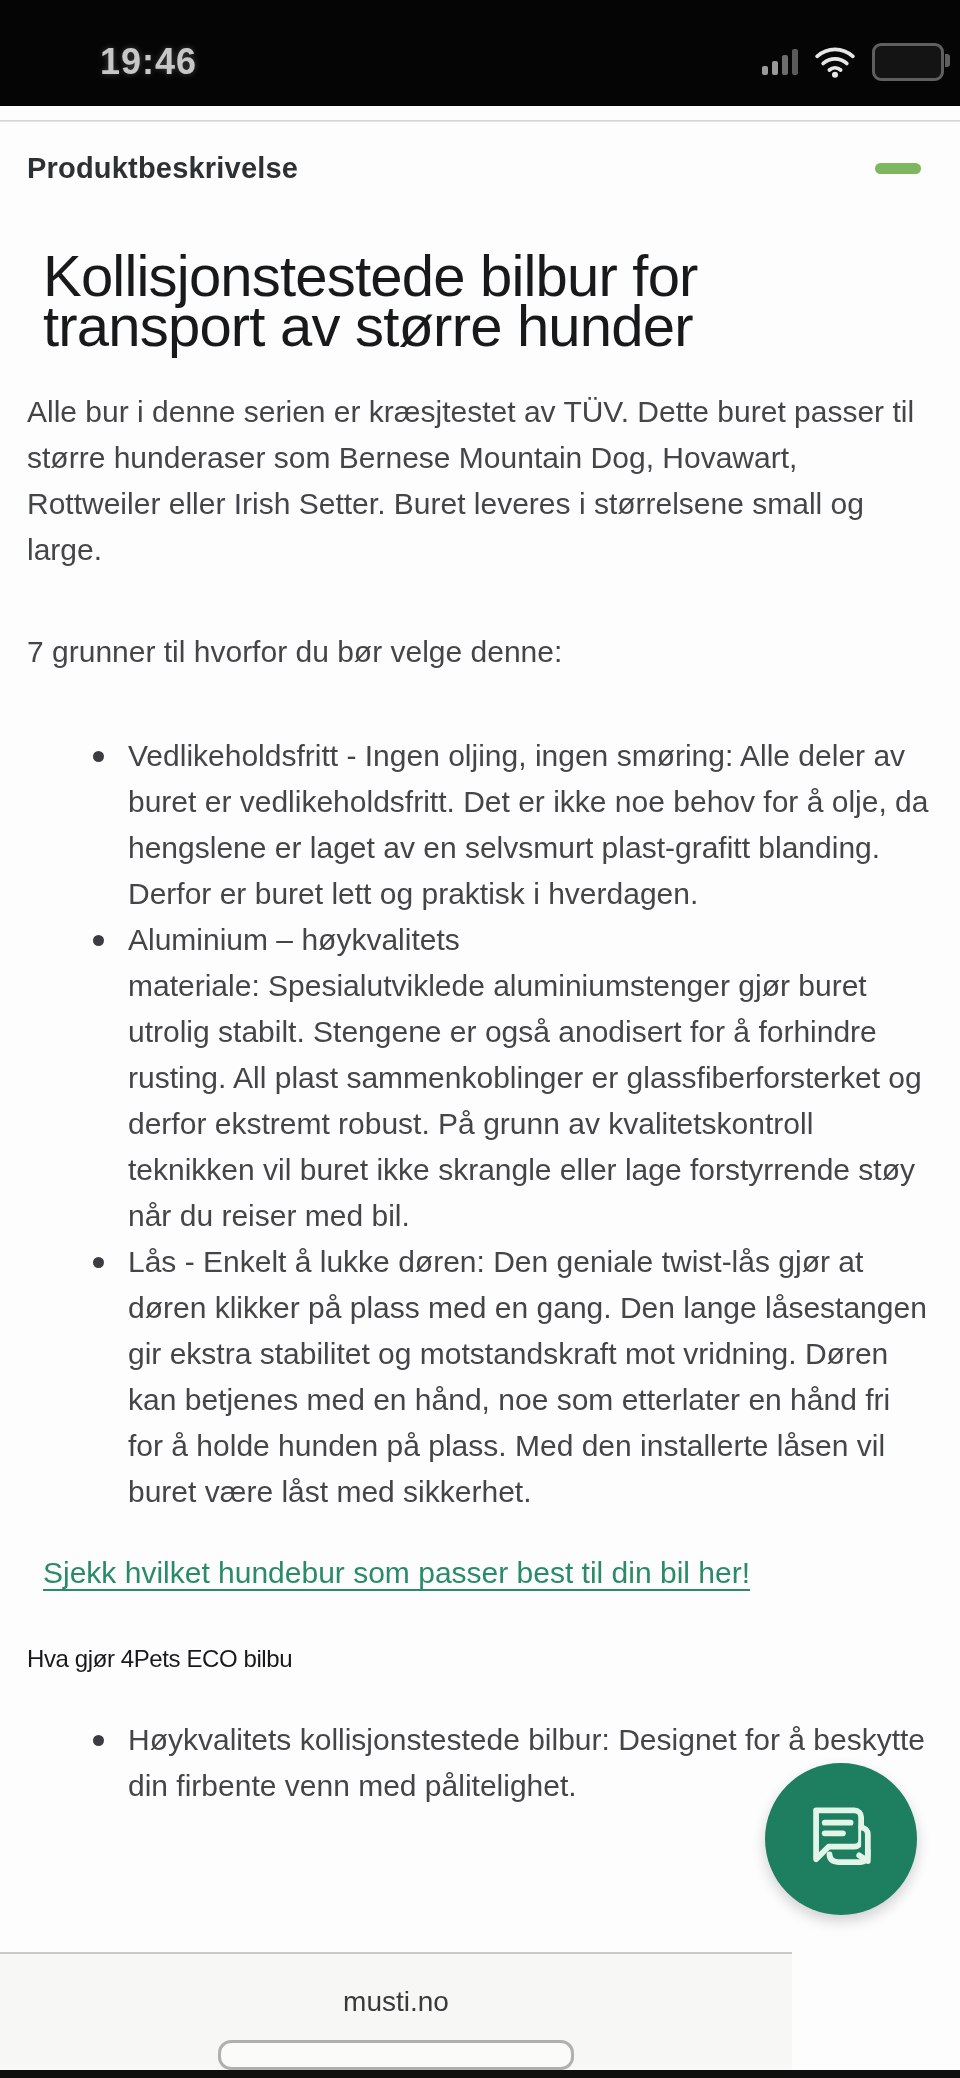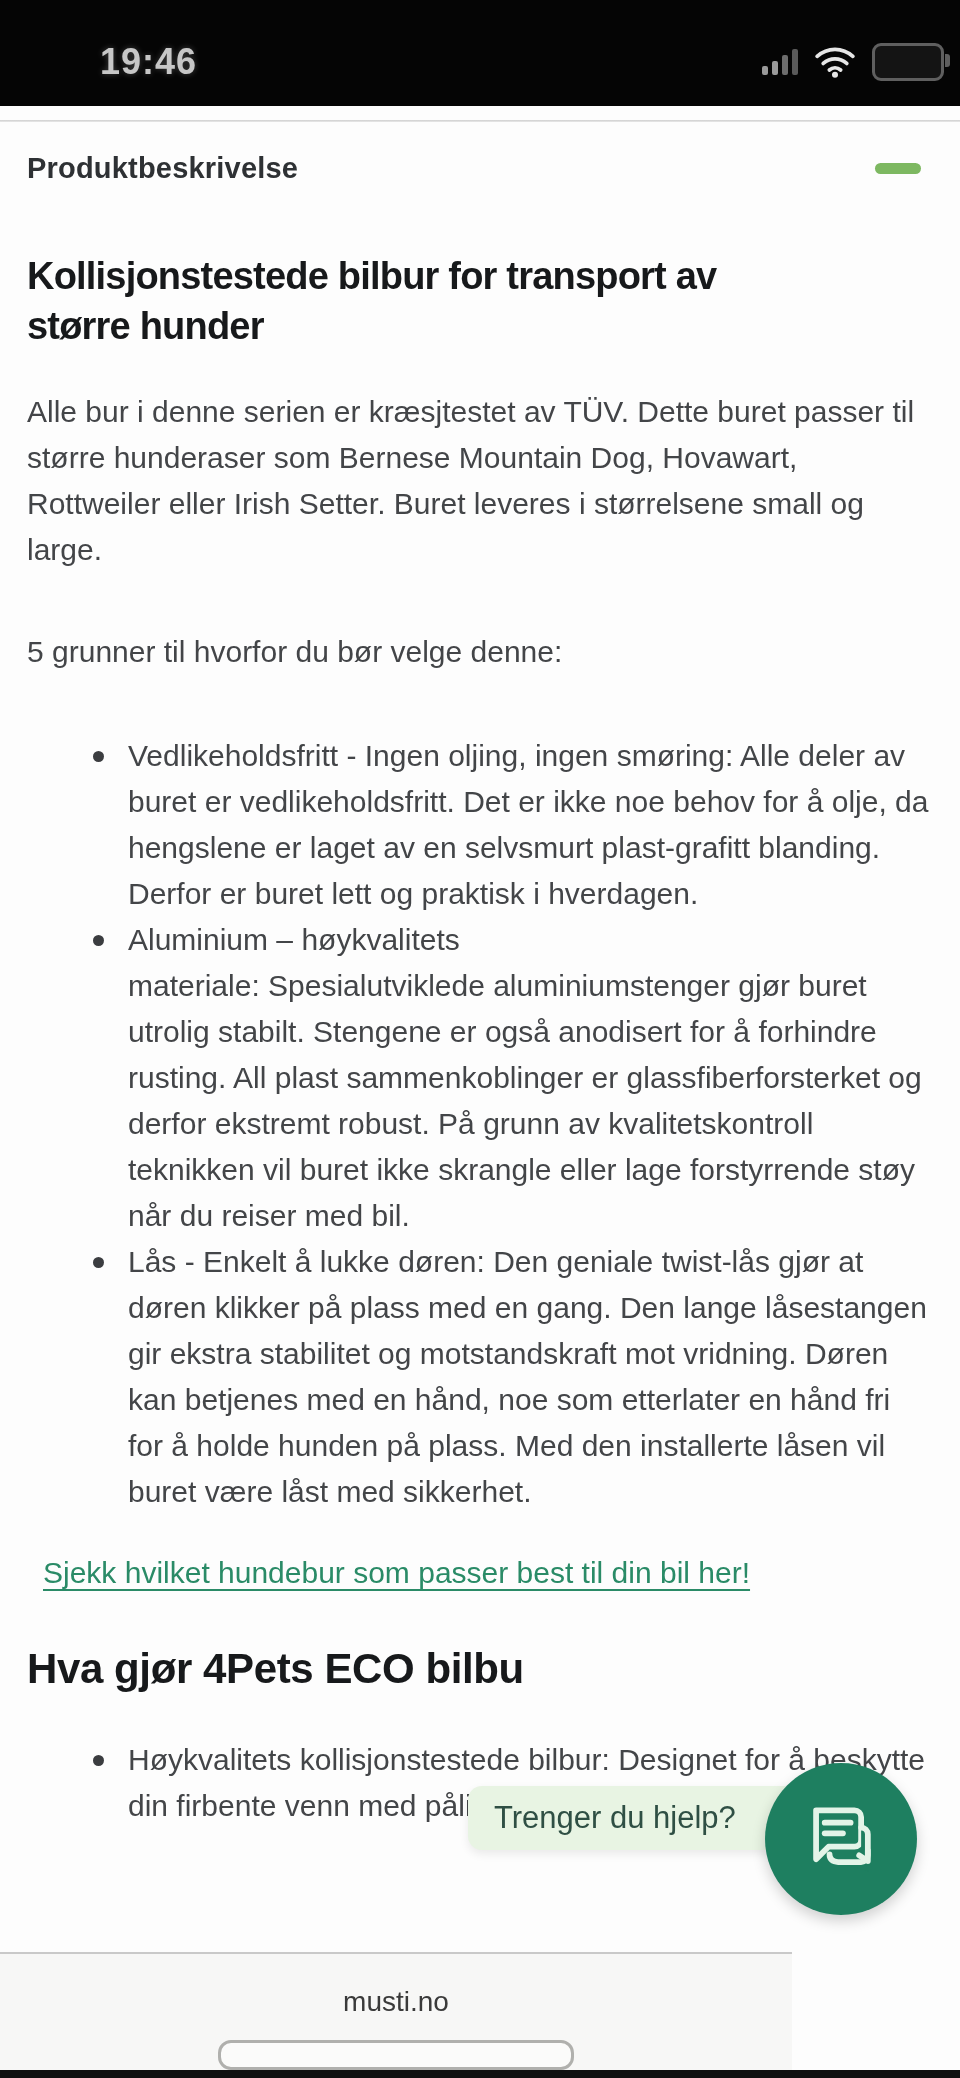--- a/index.html
+++ b/index.html
@@ -35,43 +35,43 @@
 
   
   .page{position:absolute;top:113px;left:0;width:960px;padding:0 27px;box-sizing:border-box;background:#fdfdfd;min-height:1865px;}
   .top-hairline{height:2px;background:linear-gradient(#cfcfcf,#e9e9e9);margin:7px -27px 0;}
 
   .accordion{margin-top:30px;display:flex;align-items:center;justify-content:space-between;cursor:pointer;}
   .acc-title{margin:0;font-size:29px;font-weight:700;color:#2e3134;letter-spacing:.2px;}
   .minus-icon{display:block;width:46px;height:11px;border-radius:6px;background:var(--accent-green,#7db861);margin-right:12px;}
 
   h1.main-heading{
-    margin:66px 0 0;max-width:770px;
-    font-size:38px;line-height:50px;font-weight:700;color:#17191b;letter-spacing:-.8px;
+    margin:66px 16px 0;max-width:770px;
+    font-size:58px;line-height:50px;font-weight:400;color:#17191b;letter-spacing:-.8px;
   }
   .body-text{font-size:30px;line-height:46px;color:#434548;}
   .intro{margin:38px 0 0;}
   .reasons-intro{margin:56px 0 0;}
 
   ul.bullets{list-style:none;margin:58px 0 0;padding:0;}
   ul.bullets li{
     position:relative;padding-left:101px;white-space:pre-line;
     font-size:30px;line-height:46px;color:#434548;
   }
   ul.bullets li::before{
     content:"";position:absolute;left:66px;top:18px;width:11px;height:11px;border-radius:50%;background:#3b3d40;
   }
   ul.features{margin:44px 0 0;}
 
   a.green-link{
     display:inline-block;margin-top:38px;
     font-size:30px;line-height:40px;color:var(--link-green,#2a8b67);
     text-decoration:underline;text-underline-offset:6px;text-decoration-thickness:2px;margin-left:16px;
   }
-  h2.sub-heading{margin:52px 0 0;font-size:42px;font-weight:700;color:#17191b;letter-spacing:-.4px;}
+  h2.sub-heading{margin:52px 0 0;font-size:24px;font-weight:400;color:#17191b;letter-spacing:-.4px;}
 
   
   .chat-pill{
     position:absolute;left:468px;top:1786px;height:64px;z-index:6;
     background:var(--chat-pill-bg,#e8f4e3);border-radius:14px;
     box-shadow:0 4px 10px rgba(0,0,0,.08);
     display:flex;align-items:center;padding:0 120px 0 26px;cursor:pointer;
   }
   .chat-pill span{font-size:31px;color:var(--chat-pill-text,#2f4f44);}
   .chat-fab{
@@ -127,41 +127,38 @@
 
     <div class="accordion">
       <h2 class="acc-title">Produktbeskrivelse</h2>
       <span class="minus-icon"></span>
     </div>
 
     <h1 class="main-heading">Kollisjonstestede bilbur for transport av større hunder</h1>
 
     <p class="body-text intro">Alle bur i denne serien er kræsjtestet av TÜV. Dette buret passer til større hunderaser som Bernese Mountain Dog, Hovawart, Rottweiler eller Irish Setter. Buret leveres i størrelsene small og large.</p>
 
-    <p class="body-text reasons-intro">5 grunner til hvorfor du bør velge denne:</p>
+    <p class="body-text reasons-intro">7 grunner til hvorfor du bør velge denne:</p>
 
     <ul class="bullets">
       <li>Vedlikeholdsfritt - Ingen oljing, ingen smøring: Alle deler av buret er vedlikeholdsfritt. Det er ikke noe behov for å olje, da hengslene er laget av en selvsmurt plast-grafitt blanding. Derfor er buret lett og praktisk i hverdagen.</li>
       <li>Aluminium – høykvalitets
 materiale: Spesialutviklede aluminiumstenger gjør buret utrolig stabilt. Stengene er også anodisert for å forhindre rusting. All plast sammenkoblinger er glassfiberforsterket og derfor ekstremt robust. På grunn av kvalitetskontroll teknikken vil buret ikke skrangle eller lage forstyrrende støy når du reiser med bil.</li>
       <li>Lås - Enkelt å lukke døren: Den geniale twist-lås gjør at døren klikker på plass med en gang. Den lange låsestangen gir ekstra stabilitet og motstandskraft mot vridning. Døren kan betjenes med en hånd, noe som etterlater en hånd fri for å holde hunden på plass. Med den installerte låsen vil buret være låst med sikkerhet.</li>
     </ul>
 
     <a href="#" class="green-link">Sjekk hvilket hundebur som passer best til din bil her!</a>
 
     <h2 class="sub-heading">Hva gjør 4Pets ECO bilbu</h2>
 
     <ul class="bullets features">
       <li>Høykvalitets kollisjonstestede bilbur: Designet for å beskytte din firbente venn med pålitelighet.</li>
     </ul>
   </main>
 
-  <div class="chat-pill">
-    <span>Trenger du hjelp?</span>
-  </div>
   <button class="chat-fab">
     <svg viewBox="0 0 96 96">
       <g stroke="#e3f4e8" stroke-width="6" stroke-linejoin="round" stroke-linecap="round">
         <path d="M22 18 h40 a7 7 0 0 1 7 7 v24 a7 7 0 0 1 -7 7 h-27 l-13 13 z" fill="#1e7f60"></path>
         <line x1="31" y1="31" x2="58" y2="31"></line>
         <line x1="31" y1="42" x2="50" y2="42"></line>
         <path d="M45 72 h26 a7 7 0 0 0 7 -7 v-22 a7 7 0 0 0 -7 -7 h-2 v29 l8 17 z" fill="#1e7f60" stroke="none"></path>
         <path d="M69 36 a7 7 0 0 1 7 7 v22 a7 7 0 0 1 -7 7 h-24 c-6 0 -9 -3 -9 -8" fill="none"></path>
         <path d="M76 60 v11 l-9 -6" fill="none"></path>
       </g>

